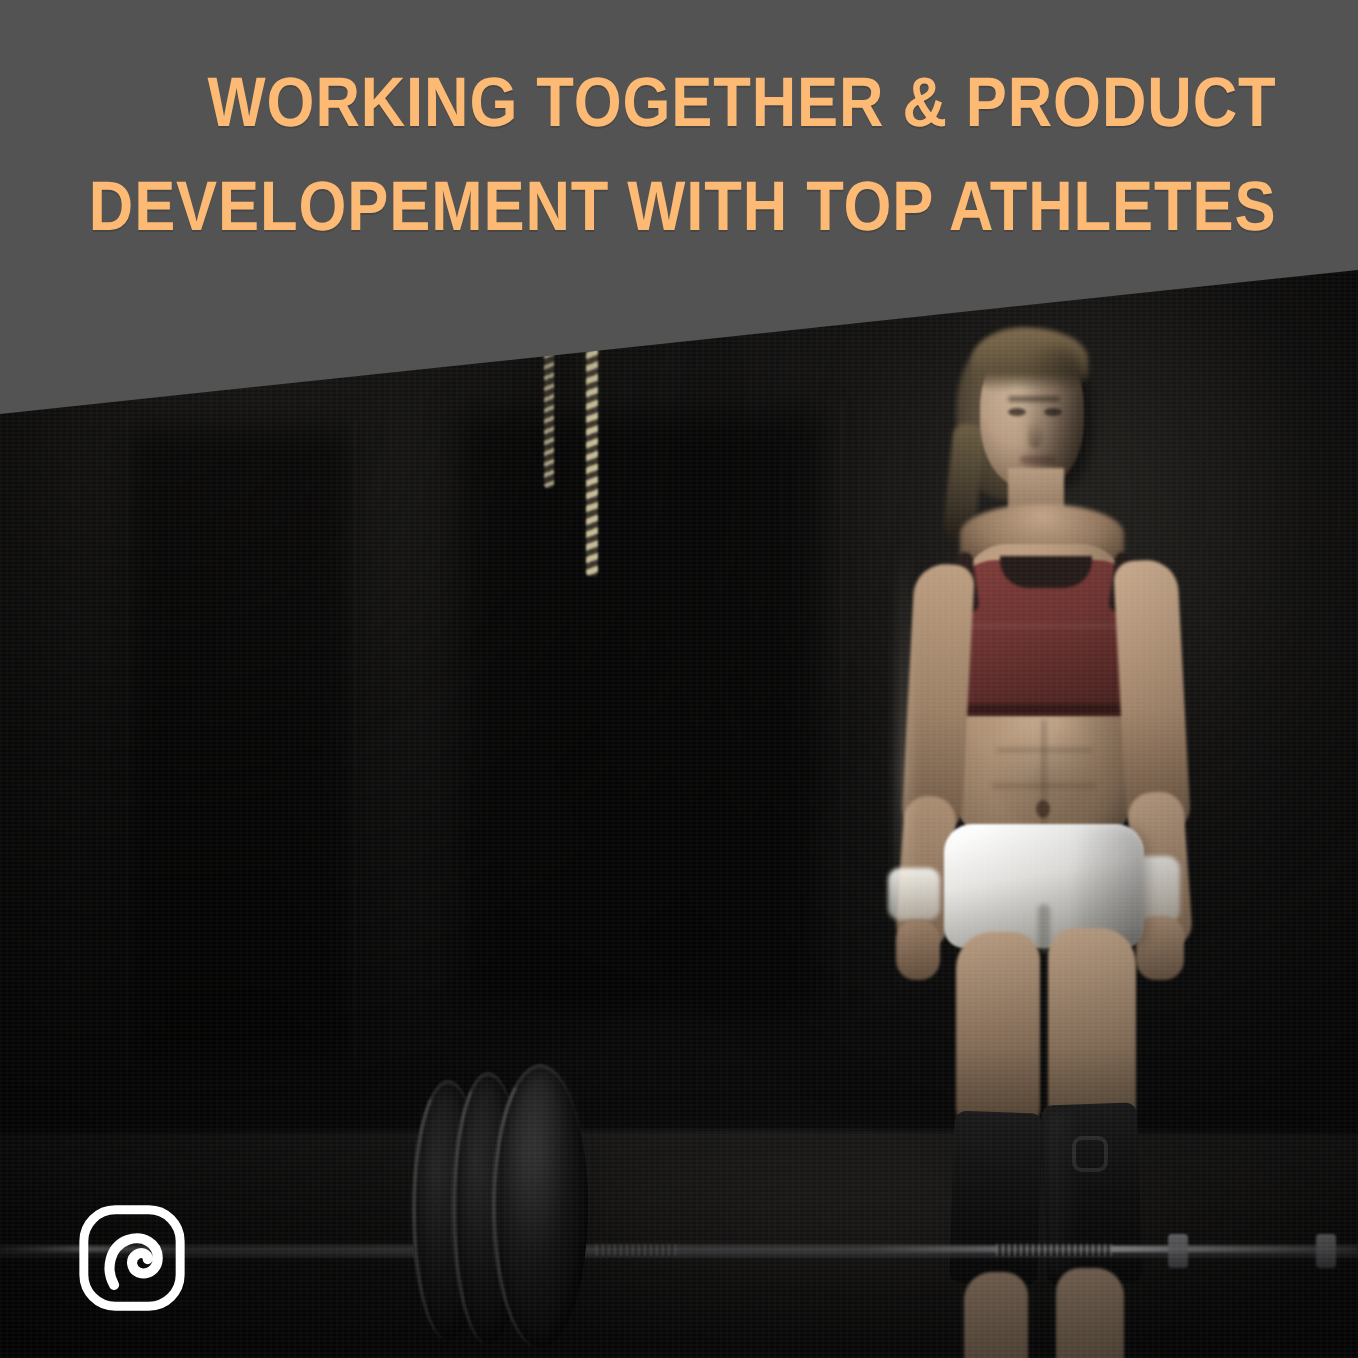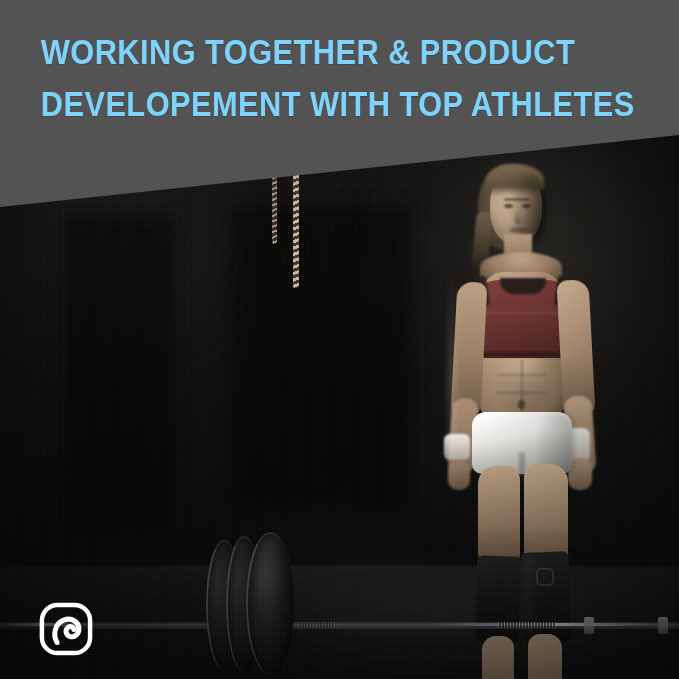--- a/index.html
+++ b/index.html
@@ -321,22 +321,22 @@
 
   
   #header-banner {
     position:absolute; left:0; top:0; width:679px; height:215px;
     background:#535353;
     clip-path:polygon(0 0, 679px 0, 679px 135px, 0 207px);
     z-index:5;
   }
   #headline {
     position:absolute; left:0; top:26px; width:679px;
-    text-align:left;
-    color:#7dd3fc;
+    text-align:right;
+    color:#fdba74;
   }
   .hl-line {
     display:block;
     font-family:"Liberation Sans", sans-serif;
     font-weight:bold;
     font-size:35px;
     line-height:52px;
     letter-spacing:0.5px;
     transform:scaleX(0.88);
     transform-origin:center;

